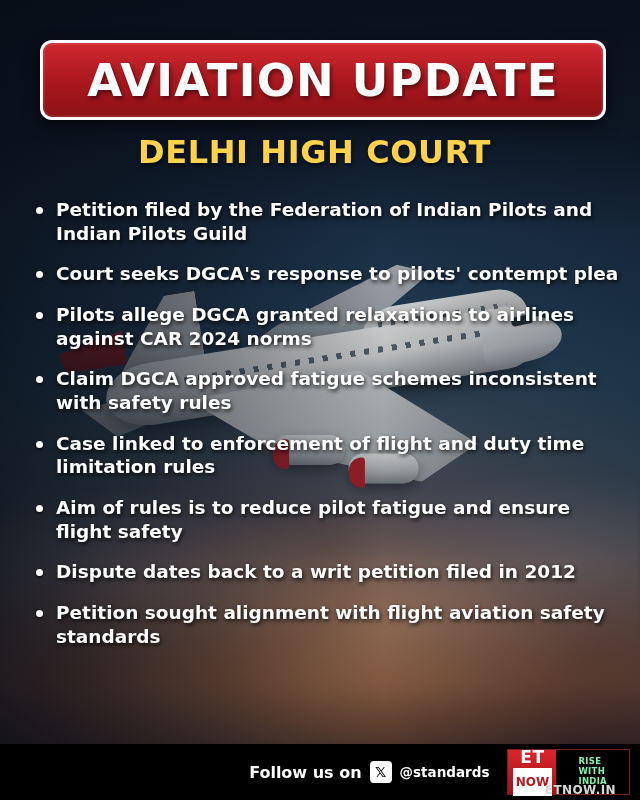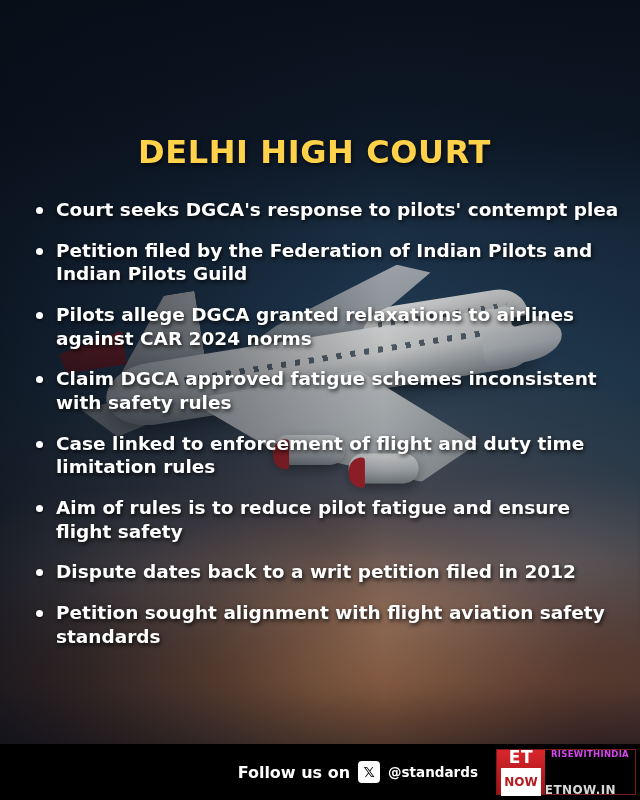--- a/index.html
+++ b/index.html
@@ -299,21 +299,21 @@
     color: #ffffff;
     font-size: 13.5px;
     font-weight: 700;
     font-family: "DejaVu Sans", sans-serif;
     margin-right: 18px;
   }
   .logo-block {
     display: flex;
     align-items: stretch;
     height: 44px;
-    margin-right: 4px;
+    margin-right: 10px;
     border: 1px solid #7a1b1b;
   }
   .logo-et {
     background: linear-gradient(180deg, #d9262c 0%, #9e1317 100%);
     color: #ffffff;
     width: 44px;
     display: flex;
     flex-direction: column;
     align-items: center;
     justify-content: center;
@@ -330,25 +330,25 @@
     font-size: 12px;
     font-weight: 800;
     font-family: "DejaVu Sans", sans-serif;
     background: #ffffff;
     color: #b51a20;
     padding: 8px 3px;
     margin-top: 2px;
   }
   .logo-tag {
     background: #000000;
-    color: #d946ef;
-    display: flex;
-    flex-direction: row;
+    color: #86efac;
+    display: flex;
+    flex-direction: column;
     justify-content: center;
-    padding: 0 6px;
+    padding: 0 22px;
     line-height: 1.15;
   }
   .logo-tag span {
     font-size: 8.5px;
     font-weight: 800;
     font-family: "DejaVu Sans", sans-serif;
     letter-spacing: 0.3px;
   }
   .logo-url {
     position: absolute;
@@ -384,31 +384,34 @@
     <div class="wing-main"></div>
     <div class="eng eng1"></div>
     <div class="eng-red1"></div>
     <div class="eng eng2"></div>
     <div class="eng-red2"></div>
   </div>
 
   <div class="bg-dark-left"></div>
   <div class="bg-top"></div>
 
+  <div class="banner">
+    <div class="banner-text">AVIATION UPDATE</div>
+  </div>
 
   <div class="subtitle">DELHI HIGH COURT</div>
 
   <div class="bullets">
     <div class="bullet">
       <div class="dot"></div>
+      <div class="btxt">Petition filed by the Federation of Indian Pilots and Indian Pilots Guild</div>
+    </div>
+    <div class="bullet">
+      <div class="dot"></div>
       <div class="btxt">Court seeks DGCA's response to pilots' contempt plea</div>
-    </div>
-    <div class="bullet">
-      <div class="dot"></div>
-      <div class="btxt">Petition filed by the Federation of Indian Pilots and Indian Pilots Guild</div>
     </div>
     <div class="bullet">
       <div class="dot"></div>
       <div class="btxt">Pilots allege DGCA granted relaxations to airlines against CAR 2024 norms</div>
     </div>
     <div class="bullet">
       <div class="dot"></div>
       <div class="btxt">Claim DGCA approved fatigue schemes inconsistent with safety rules</div>
     </div>
     <div class="bullet">

